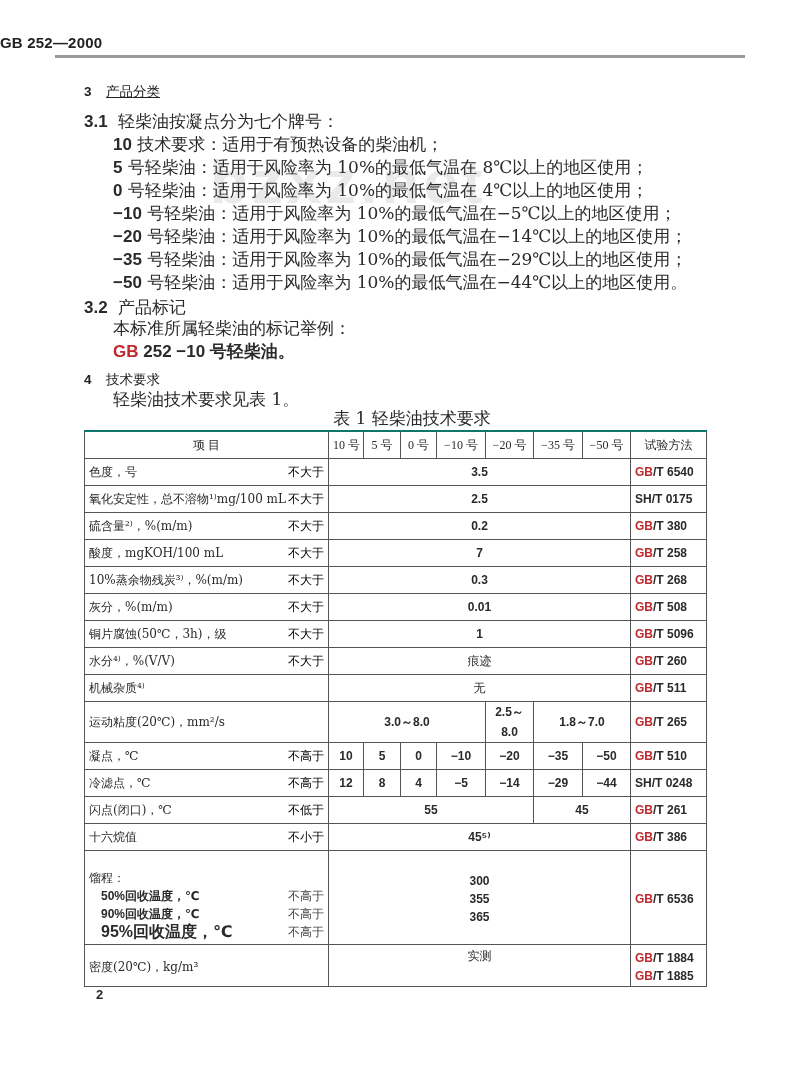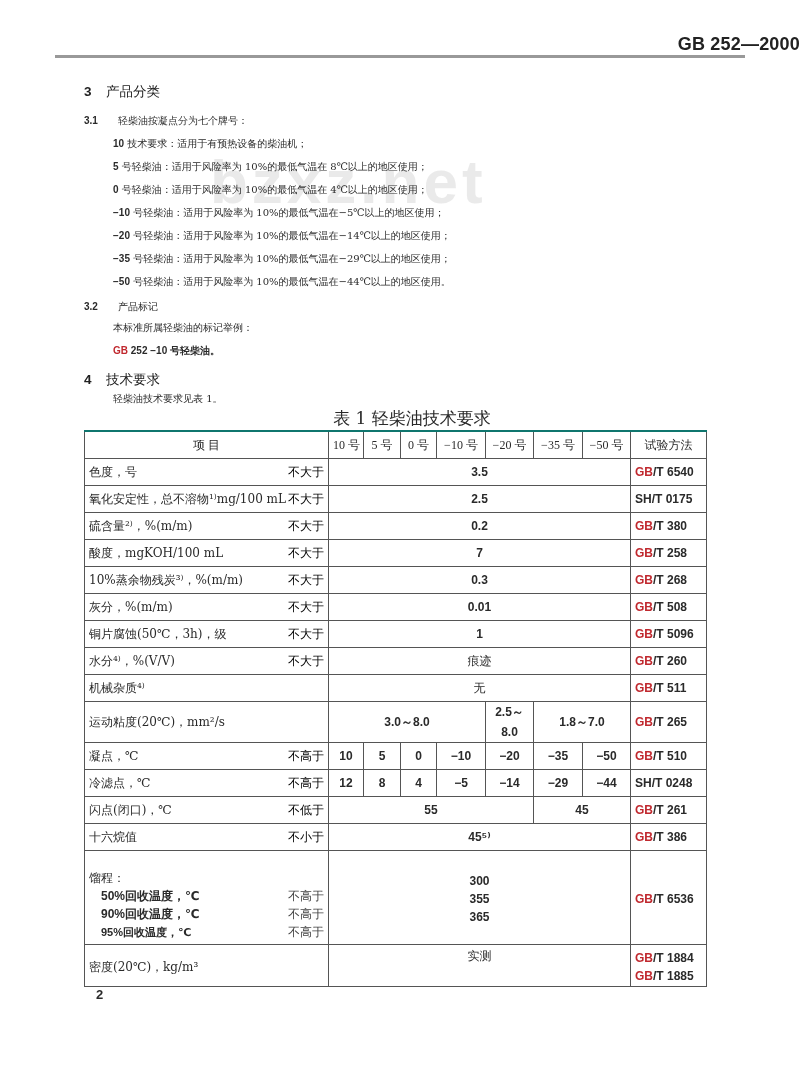--- a/index.html
+++ b/index.html
@@ -2,27 +2,27 @@
 <html><head>
 <meta charset="utf-8">
 <style>
   html, body { margin: 0; padding: 0; background: #ffffff; }
   body {
     width: 800px; height: 1091px; position: relative; overflow: hidden;
     font-family: "DejaVu Serif", "Liberation Serif", serif;
     color: #2a2a2a;
   }
   .hdr {
-    position: absolute; left: 0; width: 800px; top: 34px; text-align: right;
+    position: absolute; left: 0; width: 800px; top: 34px; text-align: left;
     font-family: "Liberation Sans", "DejaVu Sans", sans-serif; font-weight: bold;
-    font-size: 18px; letter-spacing: 0.2px; color: #222;
+    font-size: 15px; letter-spacing: 0.2px; color: #222;
   }
   .rule { position:absolute; left:55px; top:55px; width:406px; height:3px; background:#999; }
   .line {
-    position: absolute; font-size: 10px; white-space: nowrap; line-height: 16px;
+    position: absolute; font-size: 17px; white-space: nowrap; line-height: 16px;
   }
   .sec { font-family: "Liberation Sans", "DejaVu Sans", sans-serif; font-size: 13.5px; color:#222; }
   .sec .num { font-weight: bold; display:inline-block; width: 22px; }
   .b { font-weight: bold; font-family: "Liberation Sans", "DejaVu Sans", sans-serif; }
   .red { color: #c0282e; }
   .caption { position:absolute; top: 409px; left: 0; width: 800px; text-align:center; font-size: 17px; padding-left: 12px; }
 
   table.spec {
     position: absolute; left: 84px; top: 430px; width: 622px;
     border-collapse: collapse; font-size: 12px; table-layout: fixed;
@@ -48,21 +48,21 @@
   }
 </style>
 </head>
 <body>
 
 <div class="hdr">GB 252—2000</div>
 <div class="rule" style="width:690px"></div>
 
 <div class="wm">bzxz.net</div>
 
-<div class="line sec" style="left:84px; top:84px;">
+<div class="line sec" style="left:84px; top:84px;text-decoration:underline;">
   <span class="num">3</span><span>产品分类</span>
 </div>
 
 <div class="line" style="left:84px; top:113px;">
   <span class="b" style="display:inline-block;width:34px">3.1</span><span>轻柴油按凝点分为七个牌号：</span>
 </div>
 
 <div class="line" style="left:113px; top:136px;"><span class="b">10</span><span> 技术要求：适用于有预热设备的柴油机；</span></div>
 <div class="line" style="left:113px; top:159px;"><span class="b">5</span><span> 号轻柴油：适用于风险率为 10%的最低气温在 8℃以上的地区使用；</span></div>
 <div class="line" style="left:113px; top:182px;"><span class="b">0</span><span> 号轻柴油：适用于风险率为 10%的最低气温在 4℃以上的地区使用；</span></div>
@@ -200,21 +200,21 @@
     <td class="item"><span>十六烷值</span><span class="lim">不小于</span></td>
     <td colspan="7" class="num">45⁵⁾</td>
     <td class="meth"><span class="red">GB</span><span>/T 386</span></td>
   </tr>
 
   <tr class="dist">
     <td style="padding-top:18px; padding-bottom:3px;">
       <span class="sub">馏程：</span>
       <span class="sub" style="padding-left:12px"><span class="b" style="font-size:12px">50%回收温度，℃</span><span class="lim2">不高于</span></span>
       <span class="sub" style="padding-left:12px"><span class="b" style="font-size:12px">90%回收温度，℃</span><span class="lim2">不高于</span></span>
-      <span class="sub" style="padding-left:12px"><span class="b" style="font-size:11px">95%回收温度，℃</span><span class="lim2">不高于</span></span>
+      <span class="sub" style="padding-left:12px"><span class="b" style="font-size:16px">95%回收温度，℃</span><span class="lim2">不高于</span></span>
     </td>
     <td colspan="7" class="num" style="padding-top:3px; padding-bottom:3px; vertical-align:top;">
       <span class="sub">&nbsp;</span>
       <span class="sub">300</span>
       <span class="sub">355</span>
       <span class="sub">365</span>
     </td>
     <td class="meth" style="padding-top:3px;"><span class="red">GB</span><span>/T 6536</span></td>
   </tr>
 

